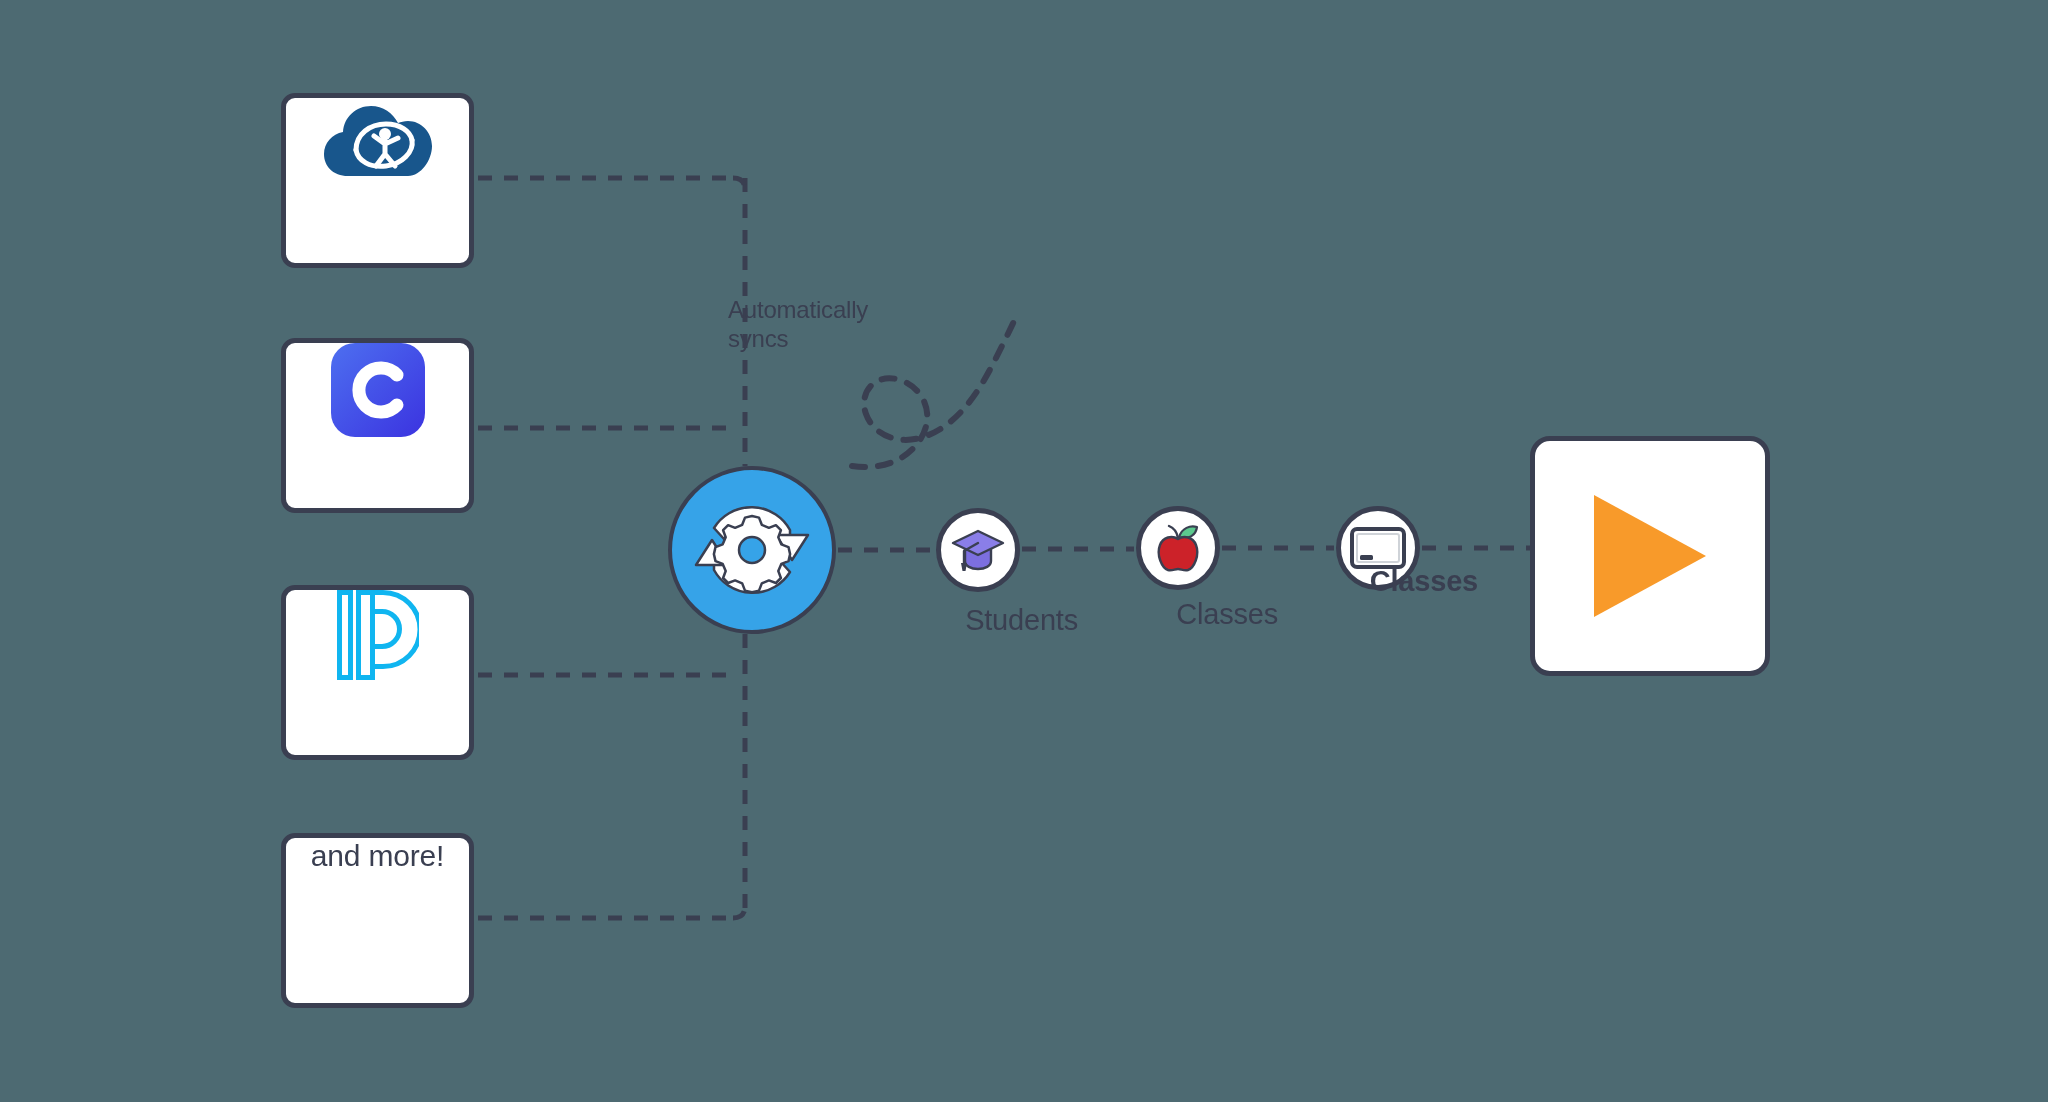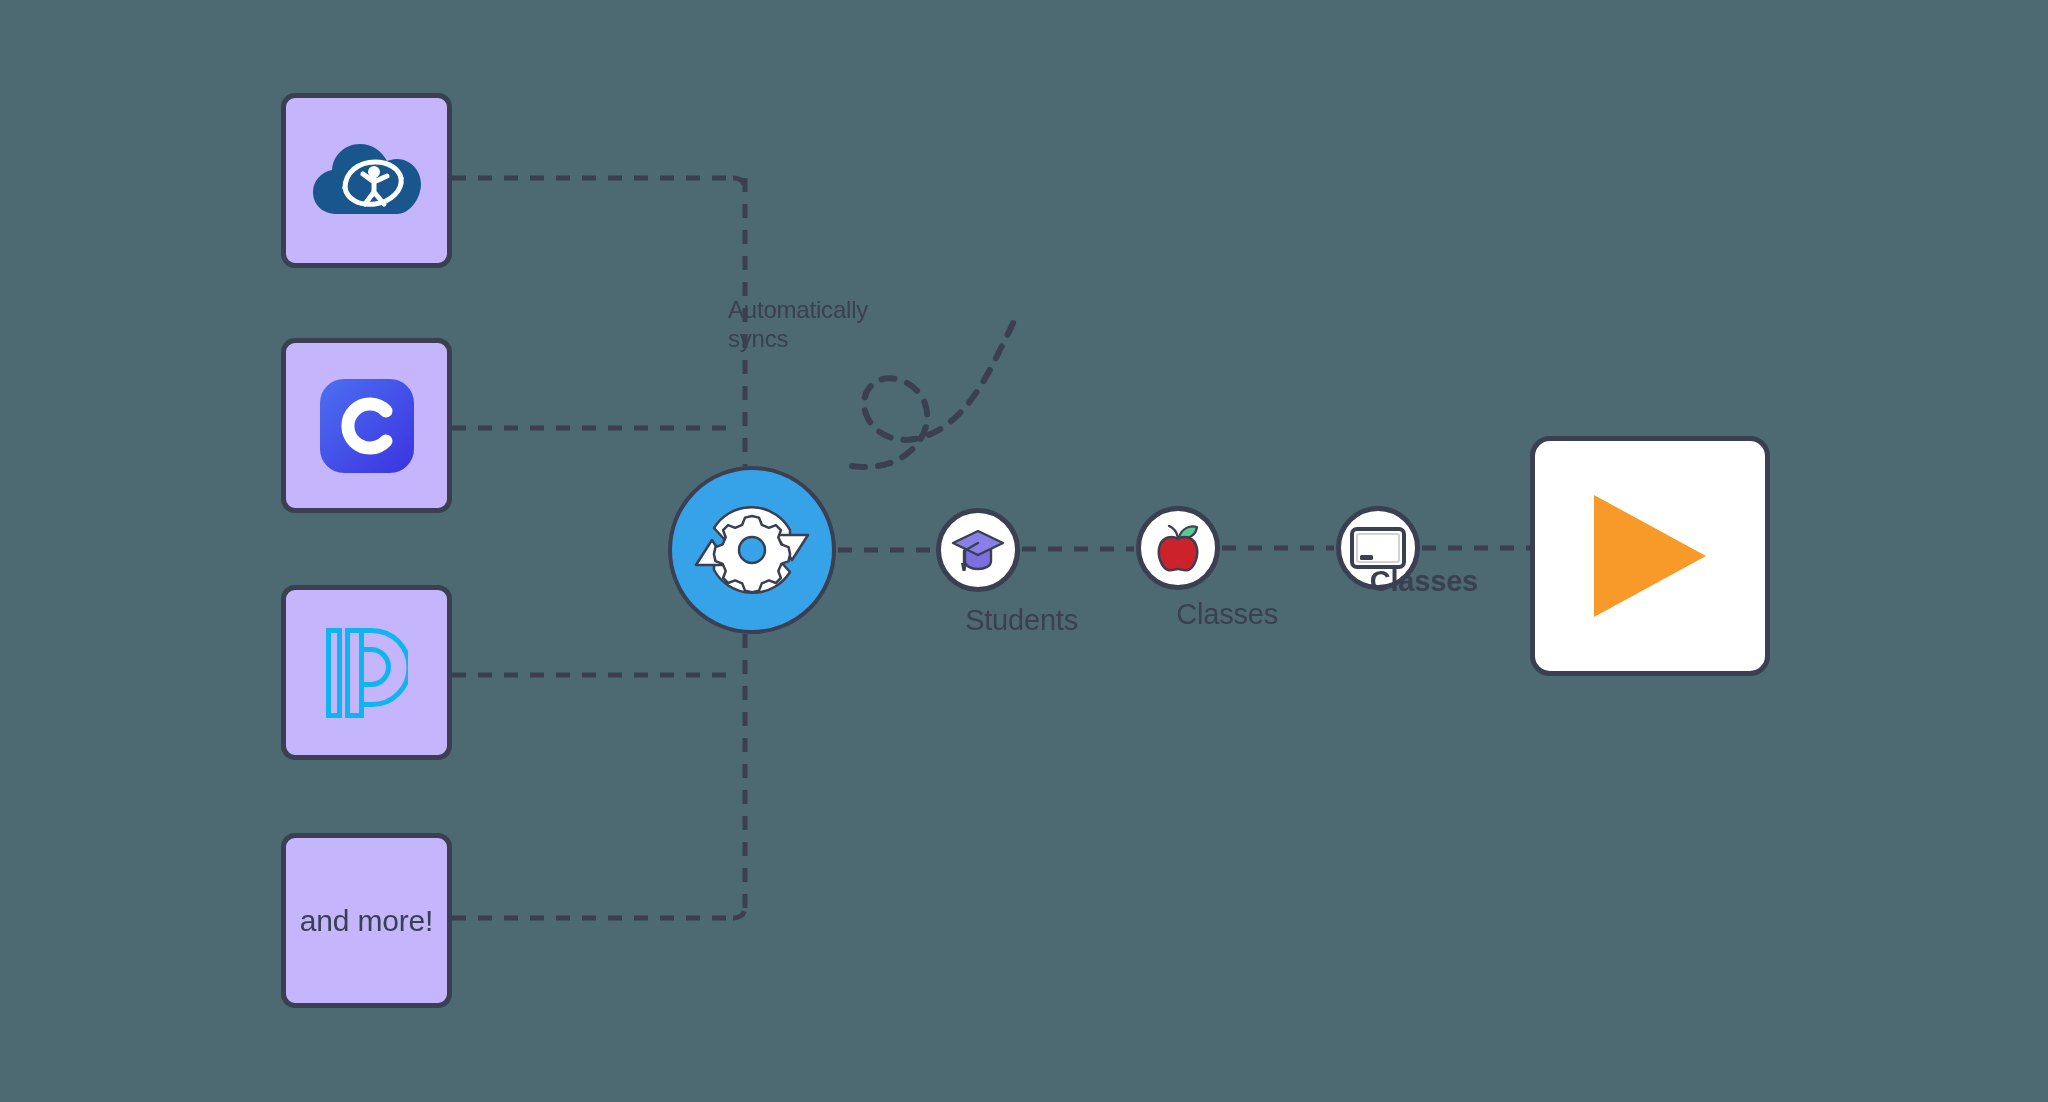--- a/index.html
+++ b/index.html
@@ -9,26 +9,26 @@
     font-family:"Liberation Sans", sans-serif;
     overflow:hidden;
     position:relative;
   }
   #stage{position:absolute;inset:0;width:2048px;height:1102px;}
   .layer-svg{position:absolute;left:0;top:0;width:2048px;height:1102px;pointer-events:none;}
 
   
   .card{
     position:absolute;
-    width:171px;height:175px;
-    background:#c4b5fd;
+    width:193px;height:175px;
+    background:#ffffff;
     border:5px solid #3a3f51;
     border-radius:14px;
     box-sizing:border-box;
-    display:flex;align-items:center;justify-content:center;
+    display:flex;justify-content:center;
   }
   .card-more-text{
     color:#3a3f51;
     font-size:30px;
     line-height:1.18;
     text-align:center;
     letter-spacing:-0.2px;
   }
 
   

